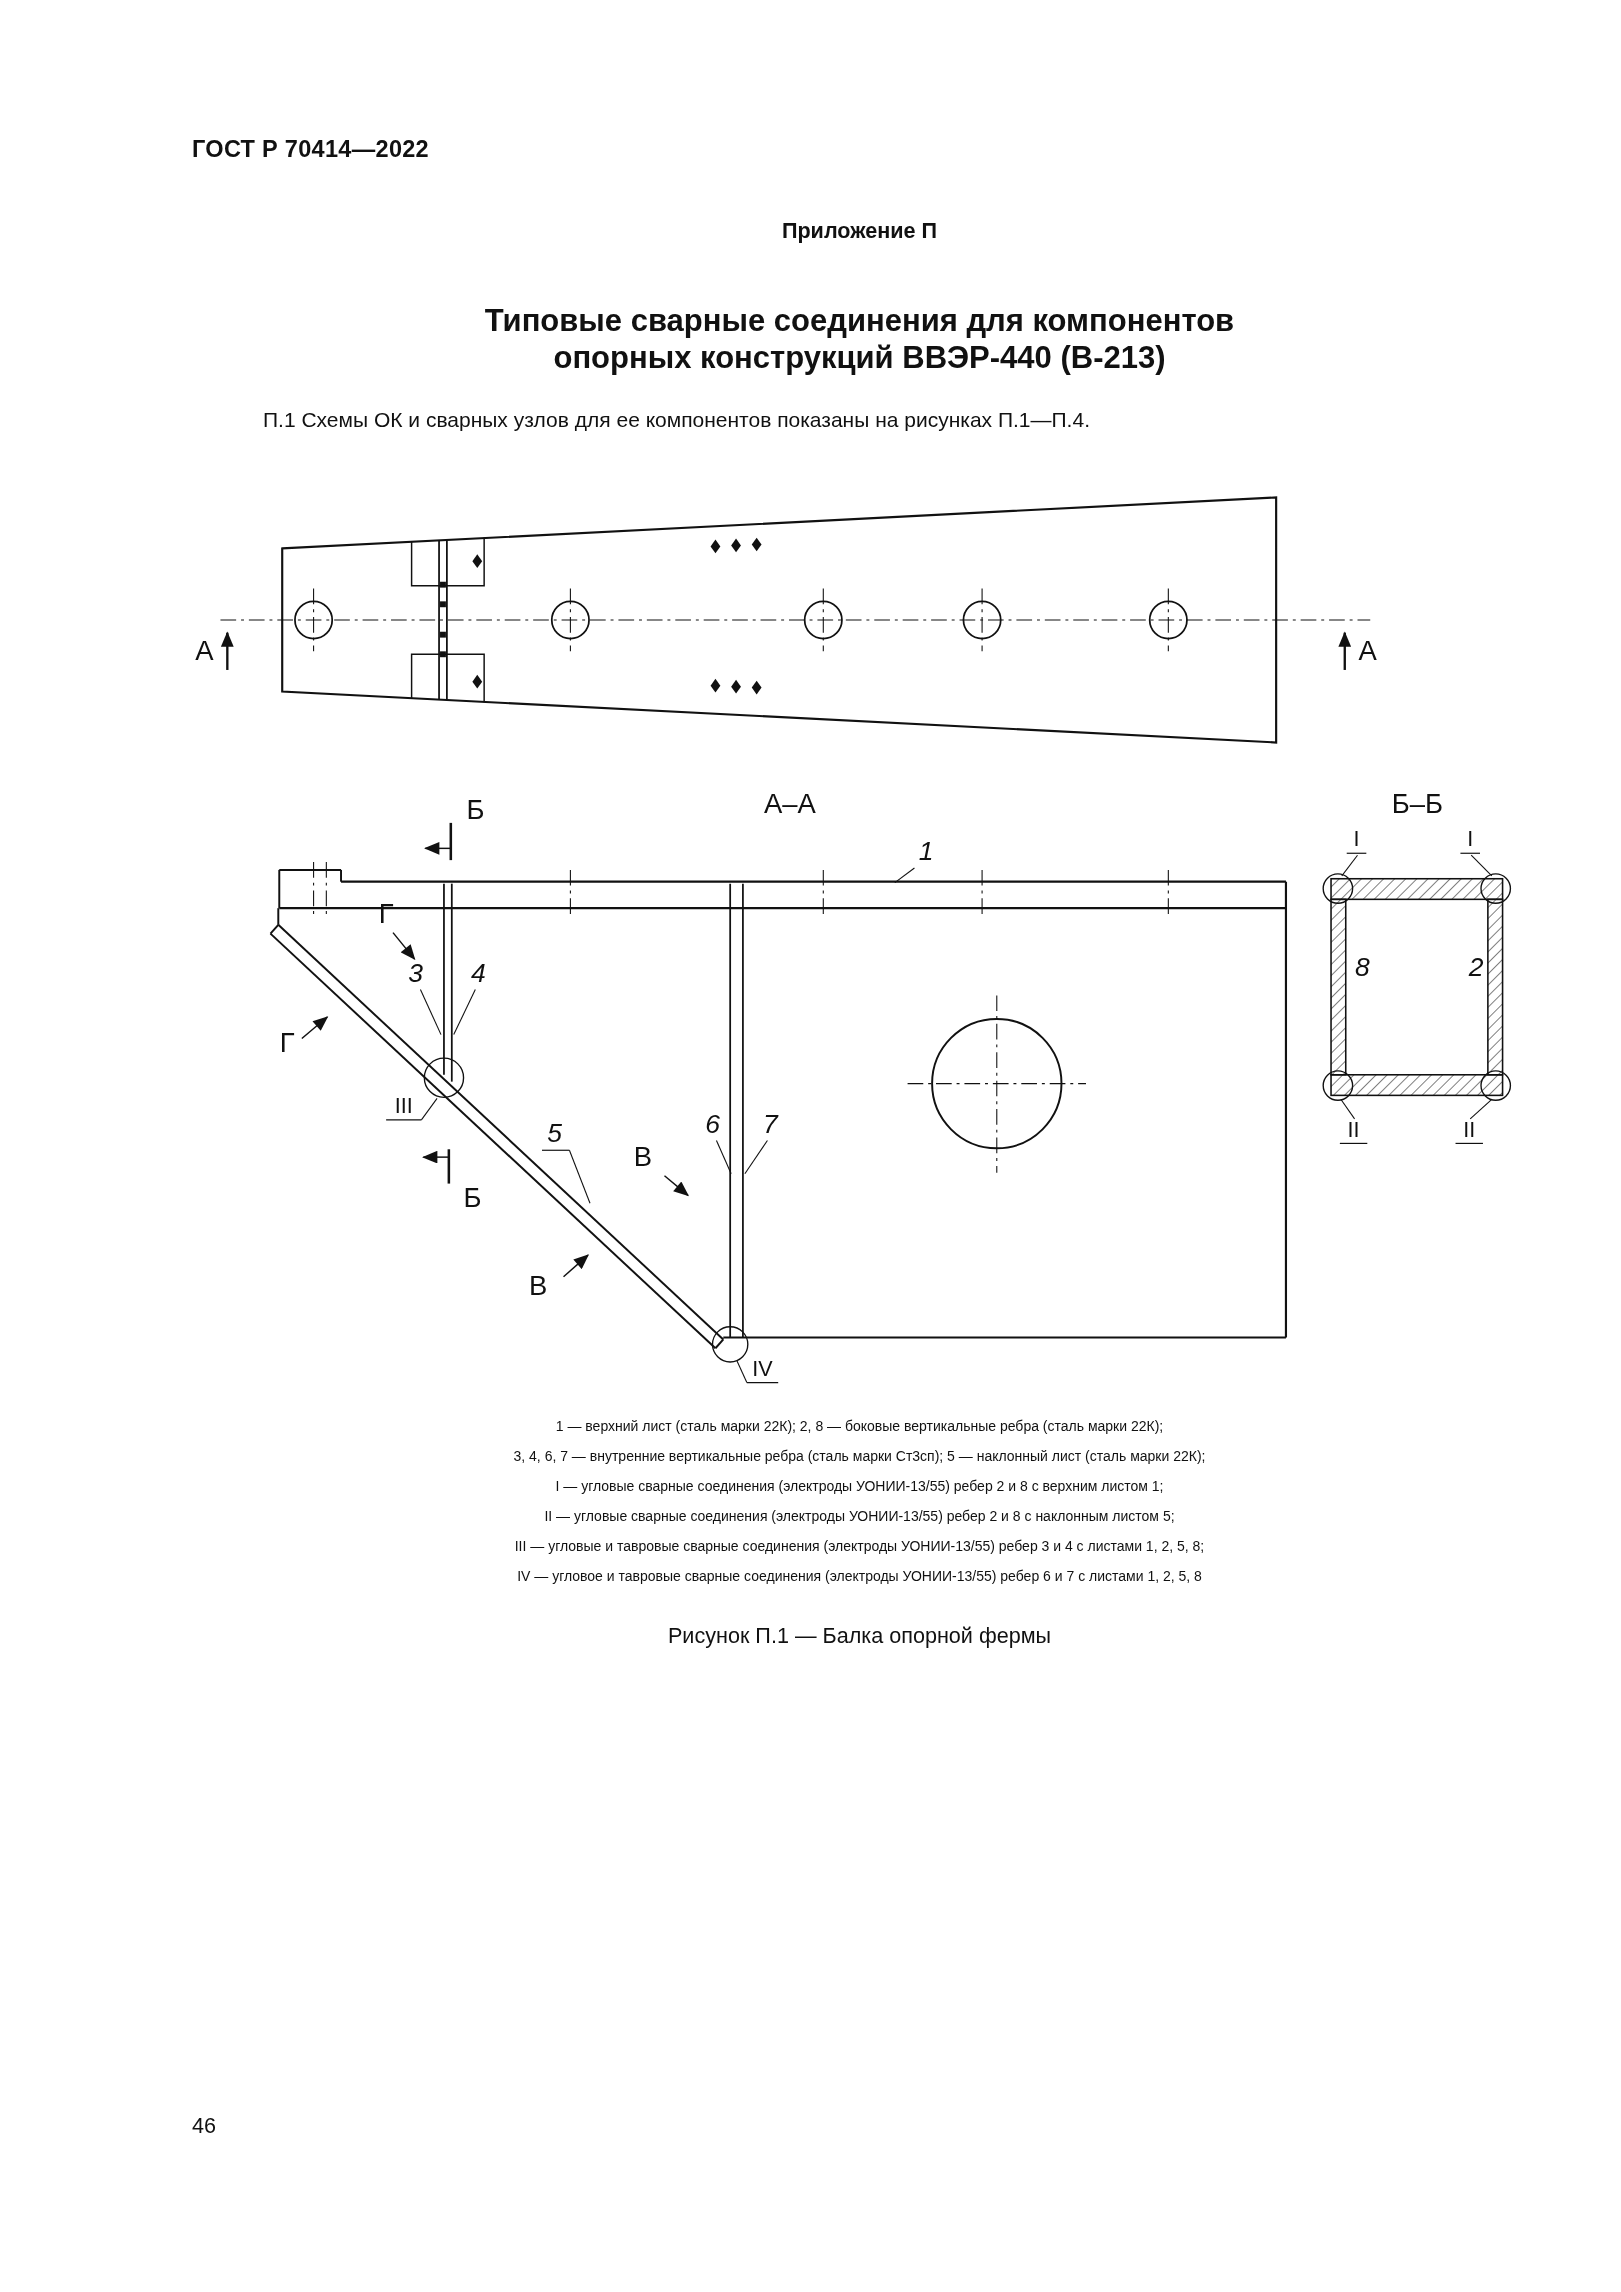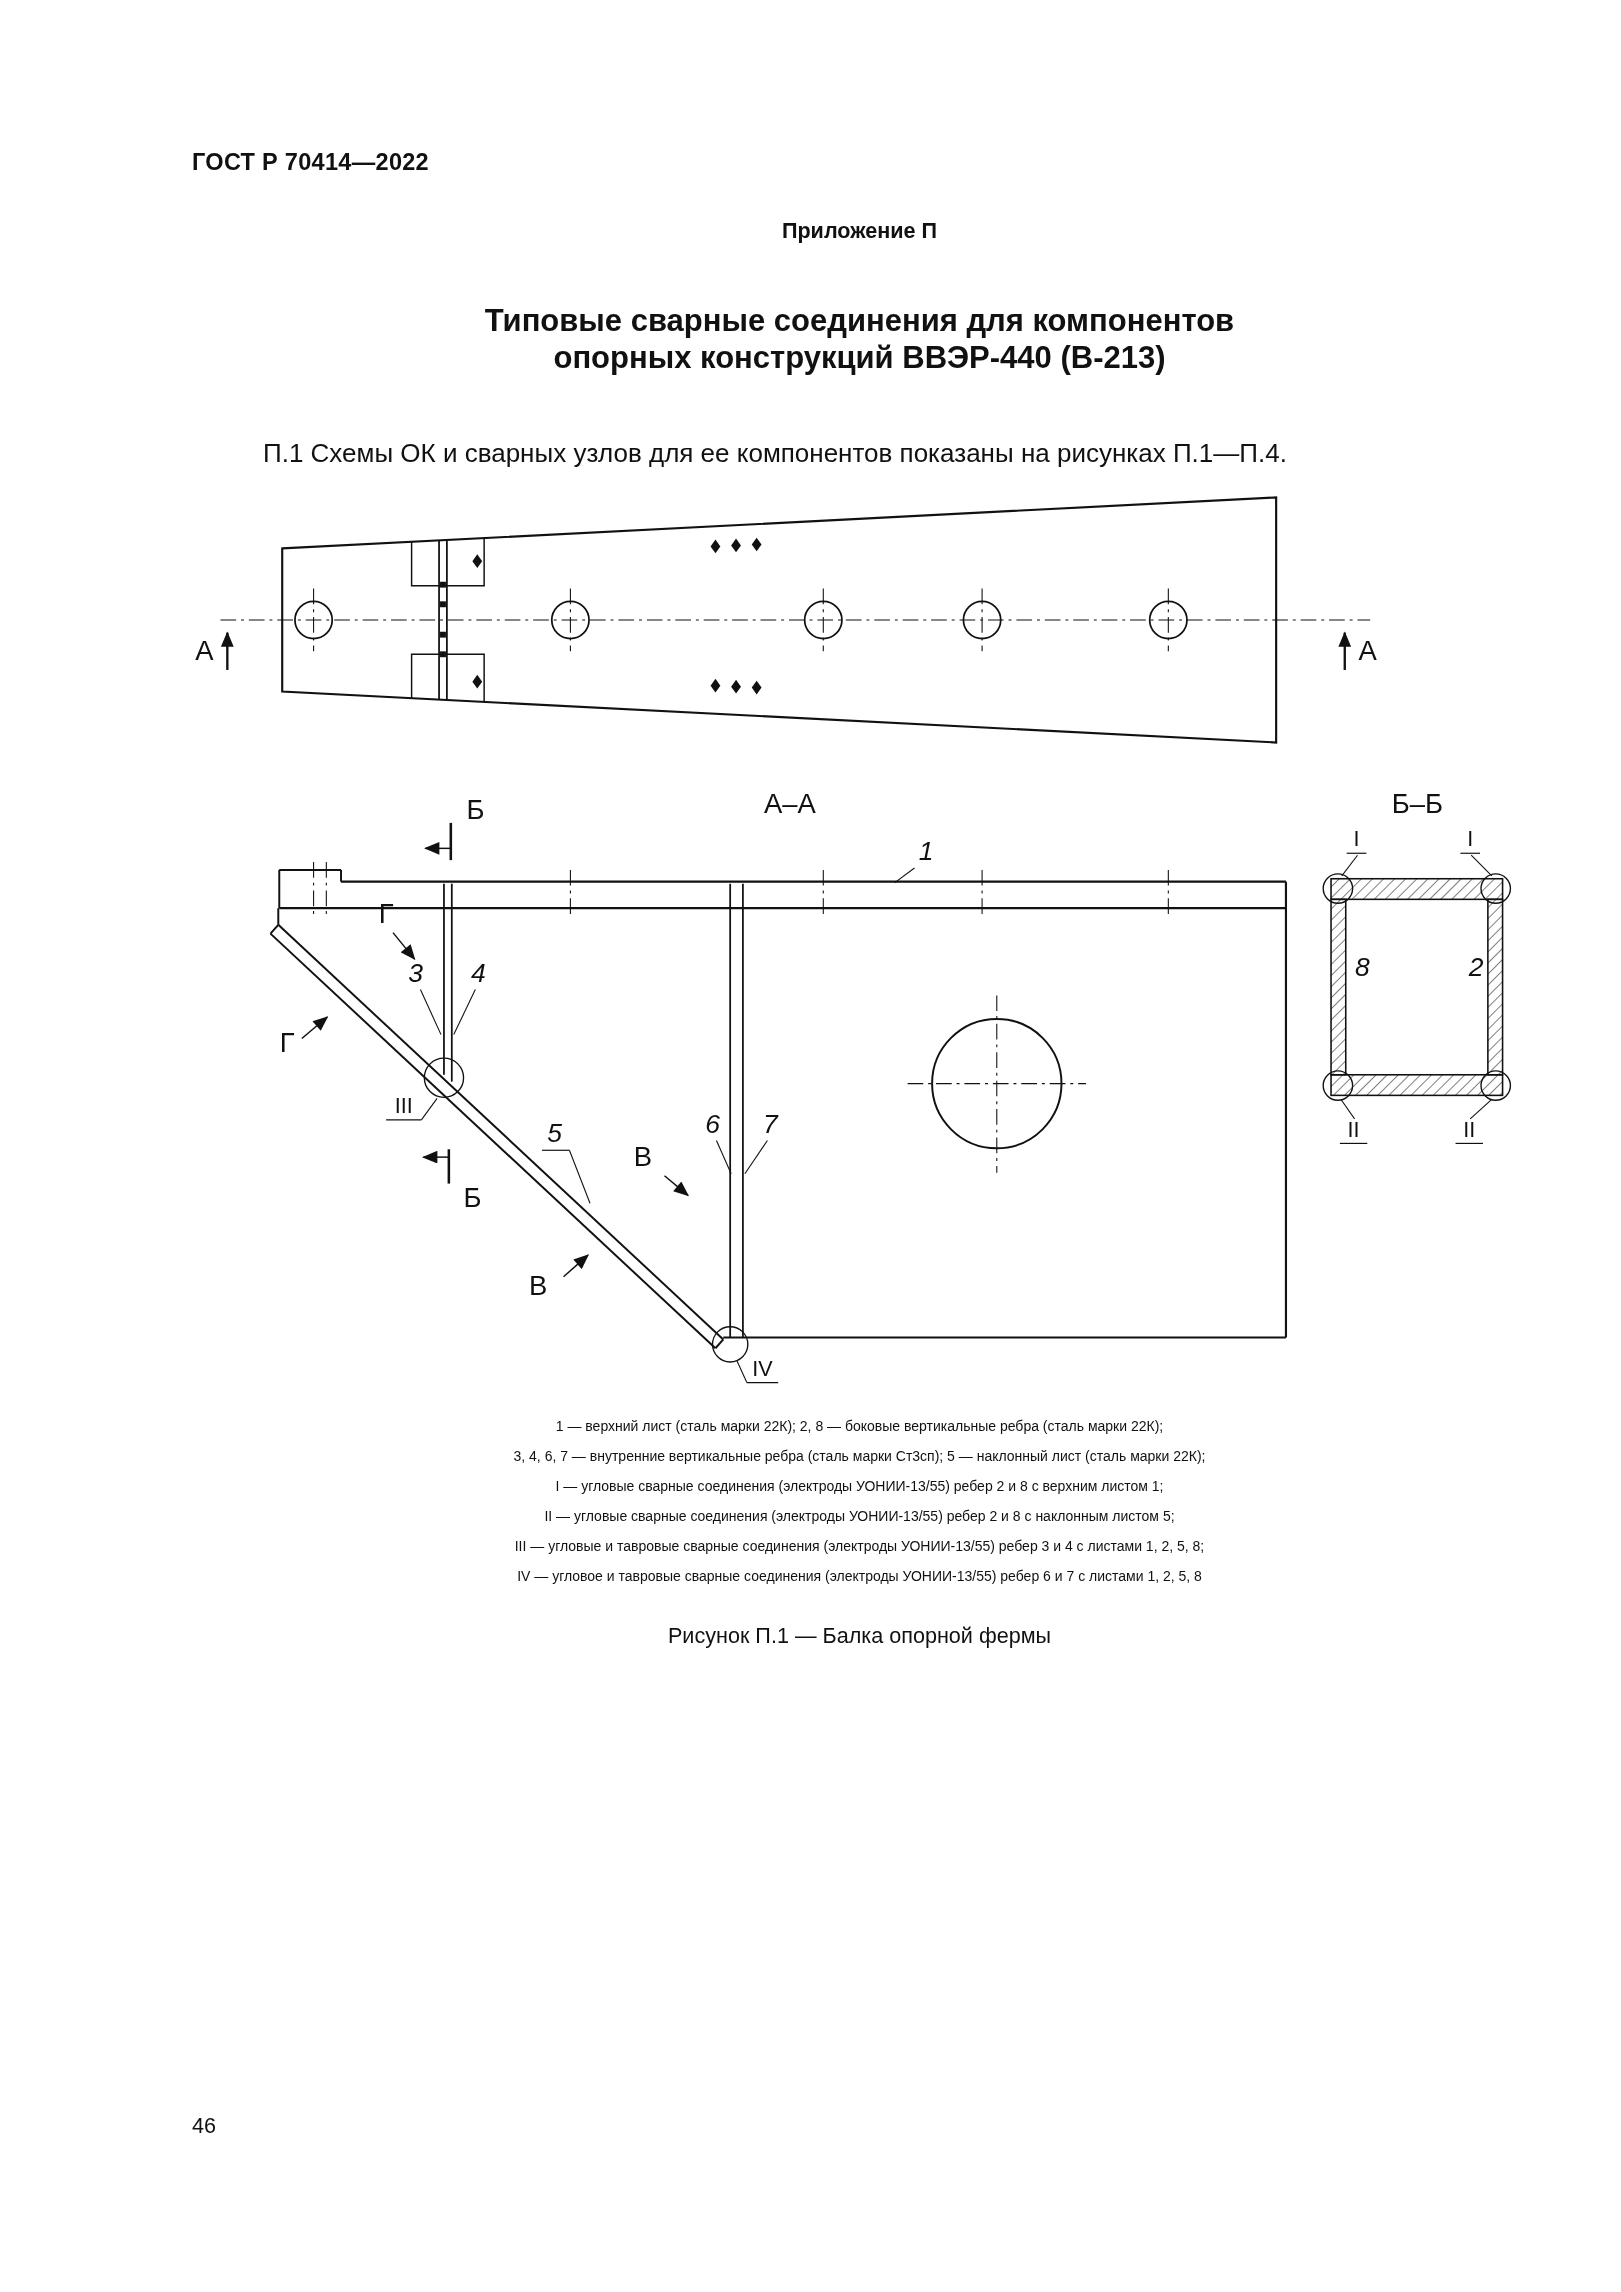--- a/index.html
+++ b/index.html
@@ -1,23 +1,23 @@
 <!DOCTYPE html>
 <html><head>
 <meta charset="utf-8">
 <style>
   html,body{margin:0;padding:0;}
   body{width:1621px;height:2293px;position:relative;background:#ffffff;color:#111;
        font-family:"Liberation Sans","DejaVu Sans",sans-serif;}
   .abs{position:absolute;}
   .center{left:98px;width:1523px;text-align:center;}
-  .doc-header{left:192px;top:149px;font-size:23.5px;font-weight:bold;letter-spacing:0.3px;}
+  .doc-header{left:192px;top:136px;font-size:23.5px;font-weight:bold;letter-spacing:0.3px;}
   .appendix{top:215px;font-size:21.6px;font-weight:bold;line-height:32px;}
   .heading{top:302px;font-size:31px;font-weight:bold;line-height:37px;}
-  .intro{left:263px;top:438px;font-size:26px;}
+  .intro{left:263px;top:408px;font-size:21px;}
   .legend{top:1411px;font-size:14px;line-height:30px;}
   .caption{top:1623px;font-size:21.6px;}
   .pagenum{left:192px;top:2113px;font-size:21.6px;}
   svg.drawing{position:absolute;left:137px;top:470px;}
   svg text{font-family:"Liberation Sans","DejaVu Sans",sans-serif;fill:#111;}
   .t-view{font-size:28px;}
   .t-title{font-size:28px;}
   .t-num{font-size:27px;font-style:italic;}
   .t-rom{font-size:22px;}
   .ln{stroke:#111;fill:none;stroke-linecap:butt;}

